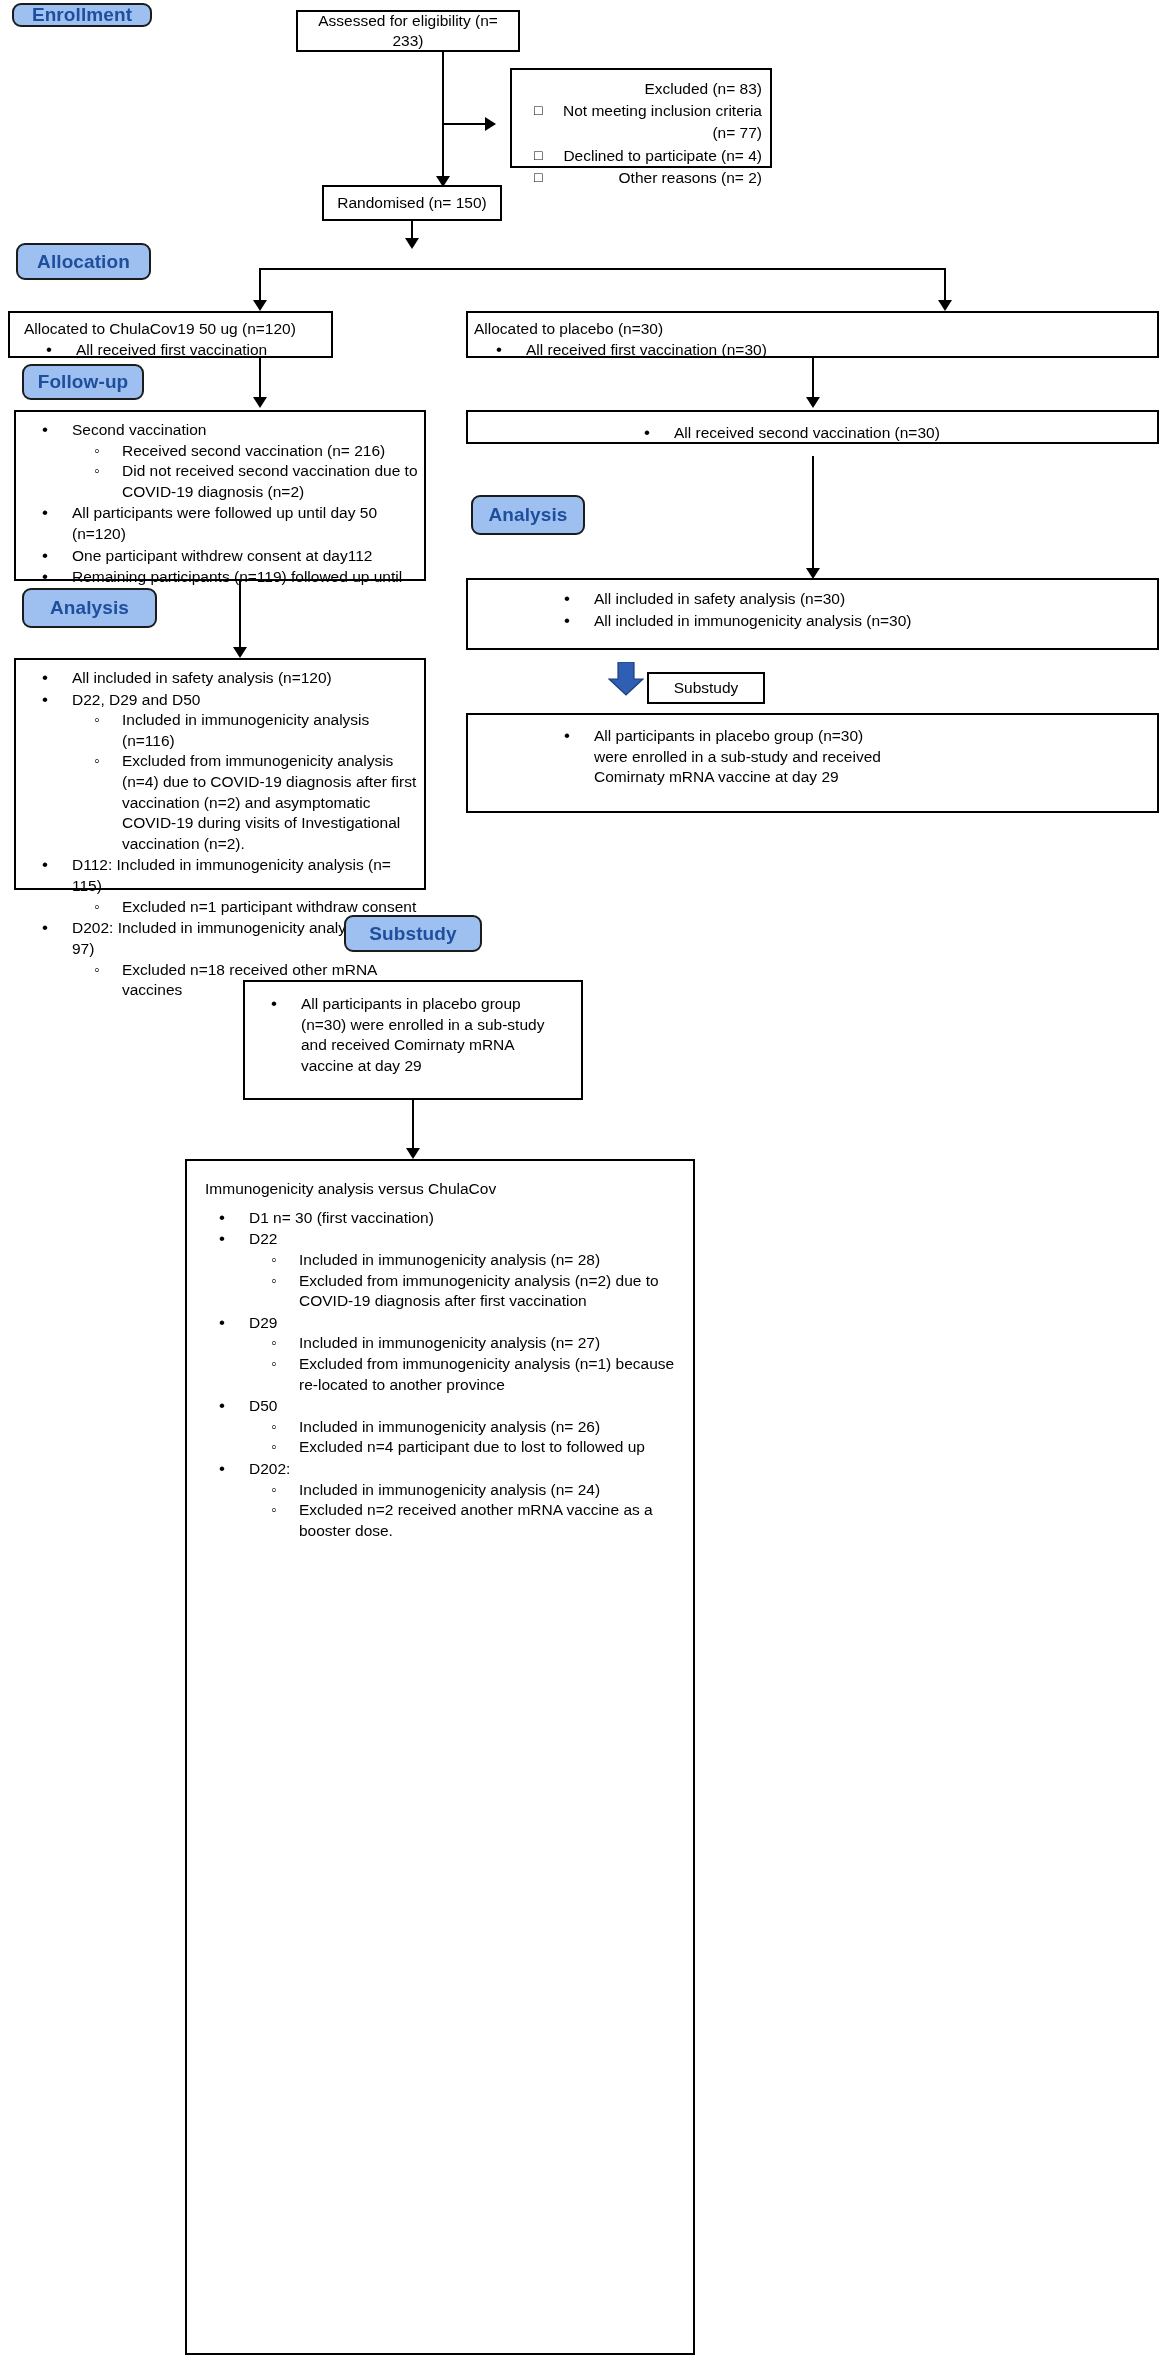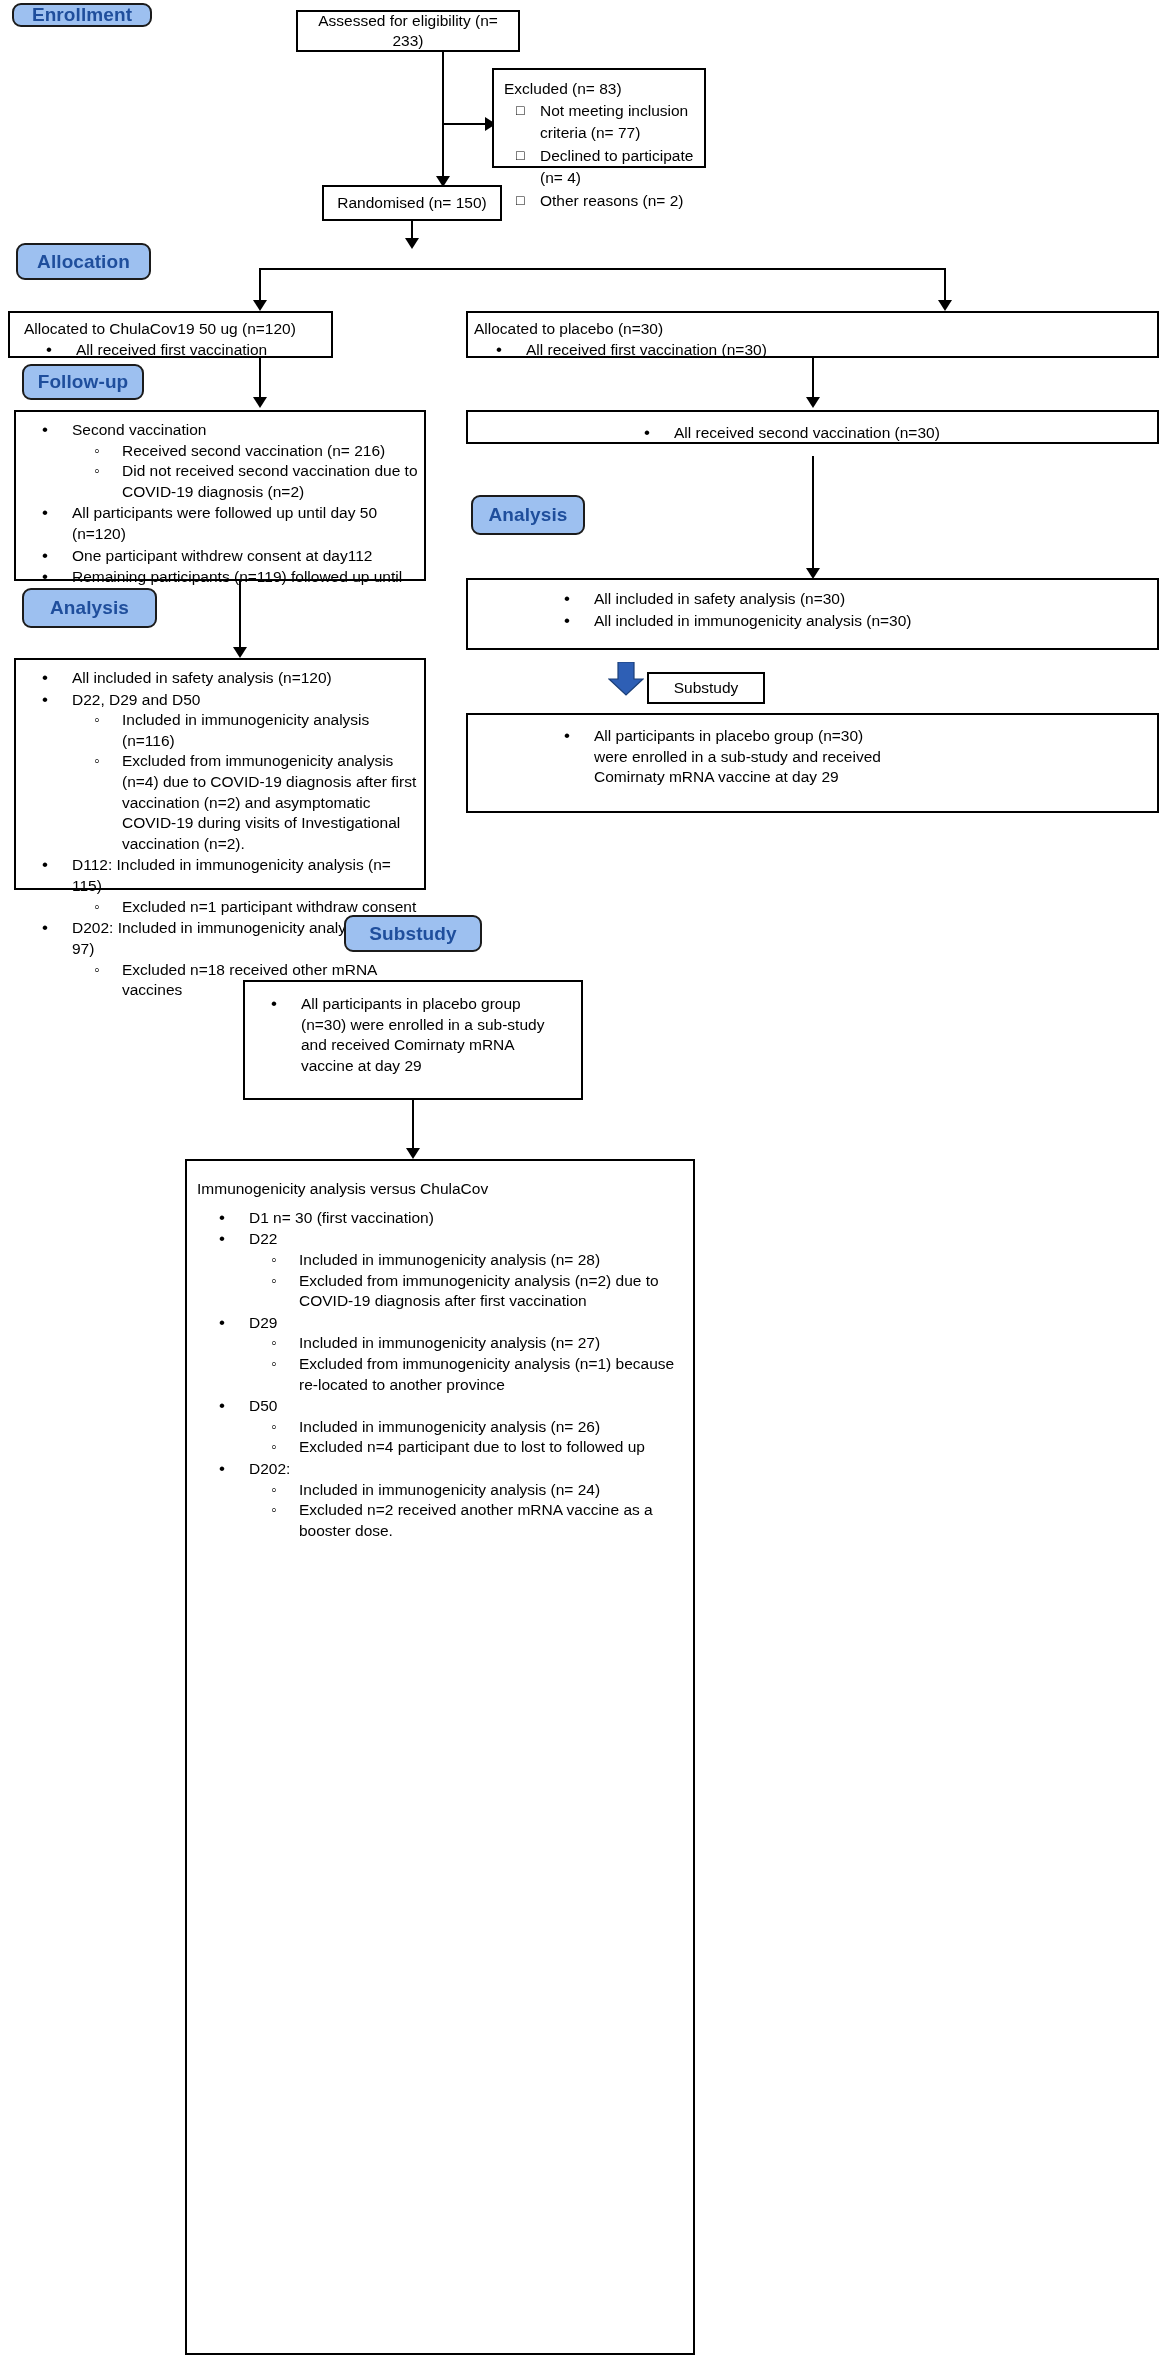--- a/index.html
+++ b/index.html
@@ -144,21 +144,21 @@
   <div class="box center" style="left:296px; top:10px; width:224px; height:42px;">
     <div class="inner plain">Assessed for eligibility (n= 233)</div>
   </div>
 
   <div class="vline" style="left:442px; top:52px; height:129px;"></div>
   <div class="arrow-down" style="left:436px; top:176px;"></div>
 
   <div class="hline" style="left:442px; top:123px; width:50px;"></div>
   <div class="arrow-right" style="left:485px; top:117px;"></div>
 
-  <div class="box" style="left:492px; top:68px; width:214px; height:100px;">
+  <div class="box" style="left:510px; top:68px; width:262px; height:100px;text-align:right;">
     <div class="inner" style="padding:9px 8px 6px 10px;">
       <div class="plain">Excluded (n= 83)</div>
       <ul class="sq">
         <li>Not meeting inclusion criteria (n= 77)</li>
         <li>Declined to participate (n= 4)</li>
         <li>Other reasons (n= 2)</li>
       </ul>
     </div>
   </div>
 
@@ -308,21 +308,21 @@
         <li style="max-width:245px;">All participants in placebo group (n=30) were enrolled in a sub-study and received Comirnaty mRNA vaccine at day 29</li>
       </ul>
     </div>
   </div>
 
   <div class="vline" style="left:412px; top:1100px; height:55px;"></div>
   <div class="arrow-down" style="left:406px; top:1148px;"></div>
 
   <div class="box" style="left:185px; top:1159px; width:510px; height:1196px;">
     <div class="inner" style="padding:18px 8px 6px 10px;">
-      <div class="plain" style="margin-bottom:8px;">Immunogenicity analysis versus ChulaCov</div>
+      <div class="plain" style="margin-bottom:8px;margin-left:8px;">Immunogenicity analysis versus ChulaCov</div>
       <ul class="lvl1">
         <li>D1 n= 30 (first vaccination)</li>
 
         <li>
           <span>D22</span>
           <ul class="lvl2">
             <li>Included in immunogenicity analysis (n= 28)</li>
             <li>Excluded from immunogenicity analysis (n=2) due to COVID-19 diagnosis after first vaccination</li>
           </ul>
         </li>

